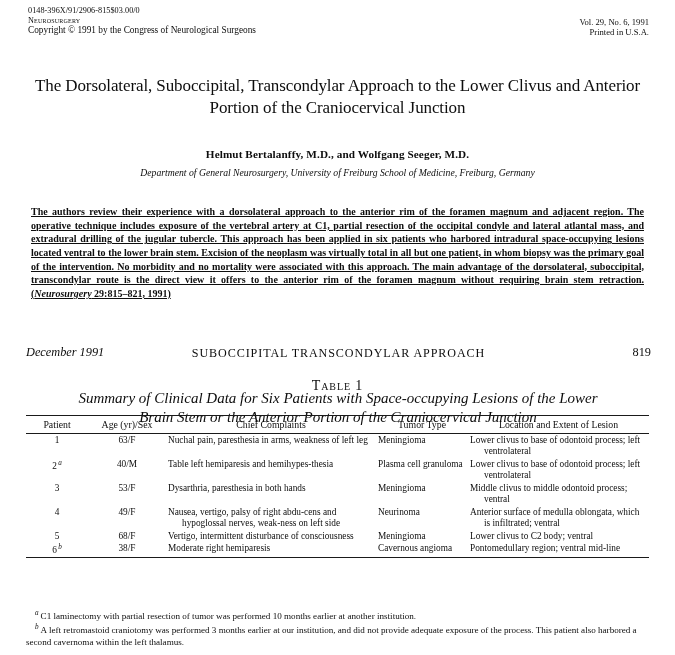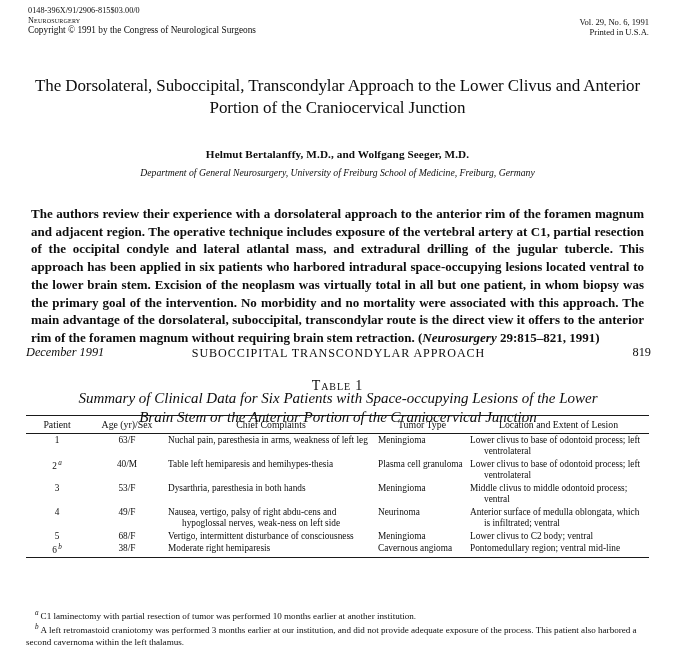--- a/index.html
+++ b/index.html
@@ -91,25 +91,26 @@
     font-size: 9.7px;
     font-style: italic;
   }
 
   
   .abstract {
     position: absolute;
     top: 205px;
     left: 31px;
     width: 613px;
-    font-size: 13px;
+    font-size: 10px;
     line-height: 1.365;
     text-align: justify;
     font-weight: bold;
     text-indent: 0;
+    text-decoration: underline;
   }
   .abstract .ital { font-style: italic; }
 
   
   .running-head {
     position: absolute;
     top: 345px;
     left: 26px;
     right: 24px;
     height: 16px;

